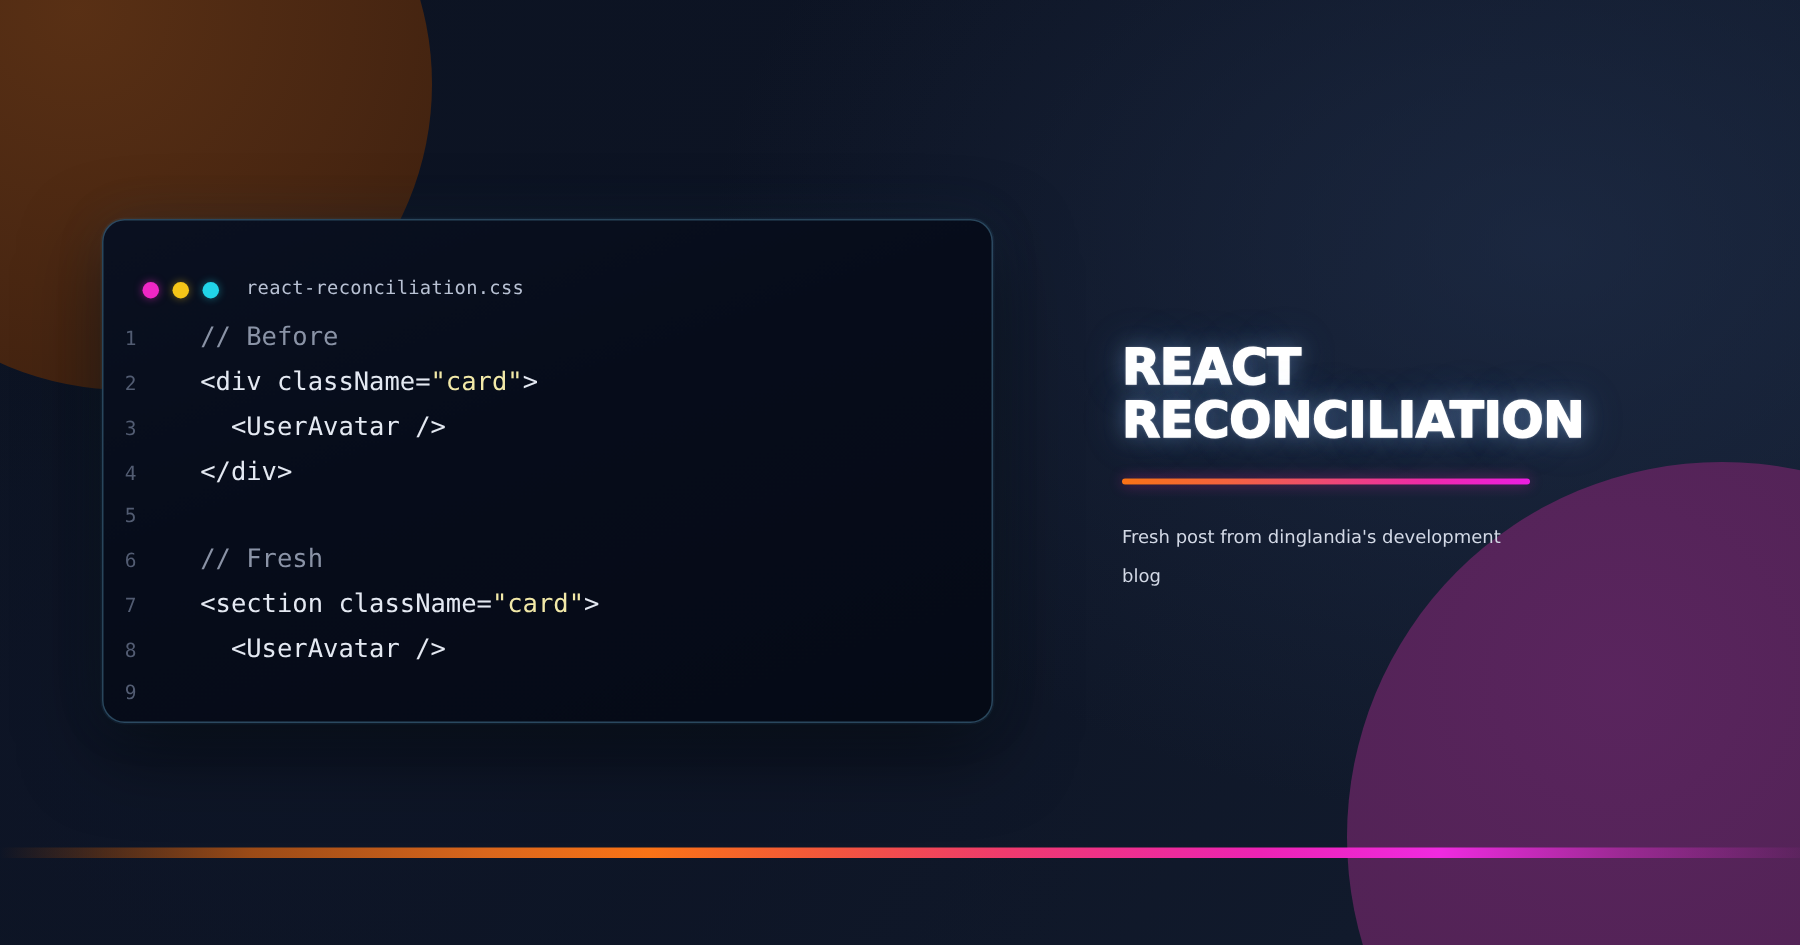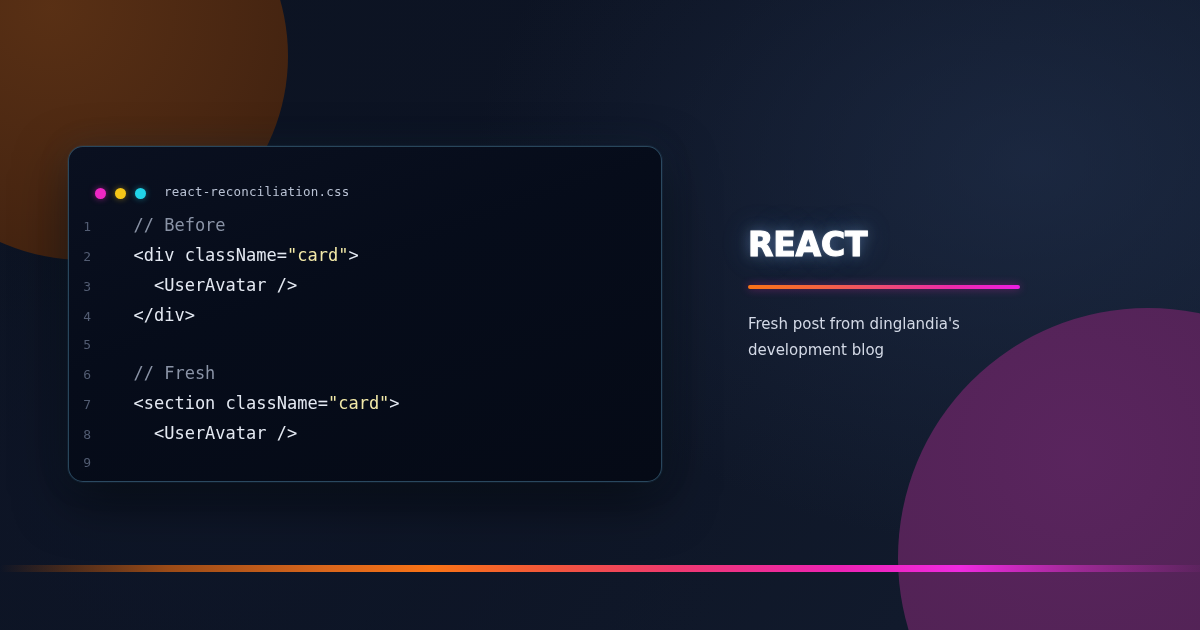--- a/index.html
+++ b/index.html
@@ -114,21 +114,21 @@
     margin-top:22px;
     width:272px; height:4px;
     border-radius:3px;
     background:linear-gradient(90deg, #f97316 0%, #f4633f 26%, #ef4f6b 46%, #ee2ba8 74%, #ec1ee2 100%);
     box-shadow:0 0 9px rgba(236,44,178,.45);
   }
 
   #subtitle {
     margin-top:22px;
     font-family:"DejaVu Sans", sans-serif;
-    font-size:15px;
+    font-size:12px;
     line-height:26px;
     color:#d3d9e6;
     max-width:278px;
   }
 
   
   #bottom-bar {
     position:absolute;
     left:0; right:0; bottom:58px;
     height:7px;
@@ -173,20 +173,21 @@
         <div class="code-line"><span class="ln">7</span><span class="src"><span class="src">  &lt;section className=</span><span class="tok-string">"card"</span><span class="src">&gt;</span></span></div>
         <div class="code-line"><span class="ln">8</span><span class="src"><span class="src">    &lt;UserAvatar /&gt;</span></span></div>
         <div class="code-line"><span class="ln">9</span></div>
       </div>
 
   </div>
 
   <div id="headline-block">
     <h1 id="headline">
       <span class="hl-line">React</span>
+      <span class="hl-line">Reconciliation</span>
     </h1>
     <div id="accent-bar"></div>
     <p id="subtitle">Fresh post from dinglandia's development blog</p>
   </div>
 
   <div id="bottom-bar"></div>
 
 </div>
 
 </body></html>

